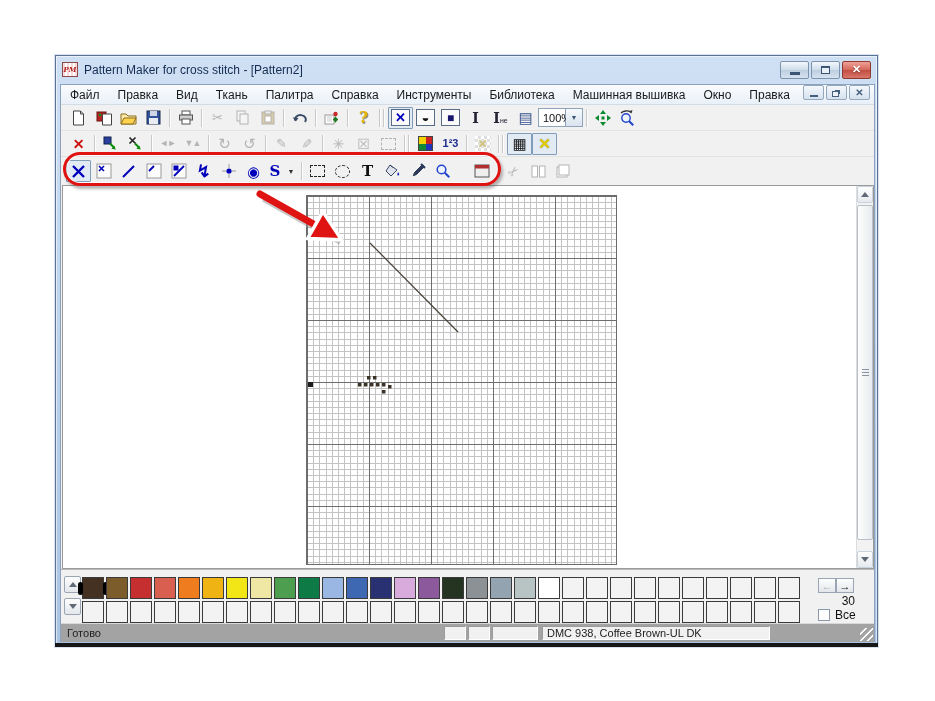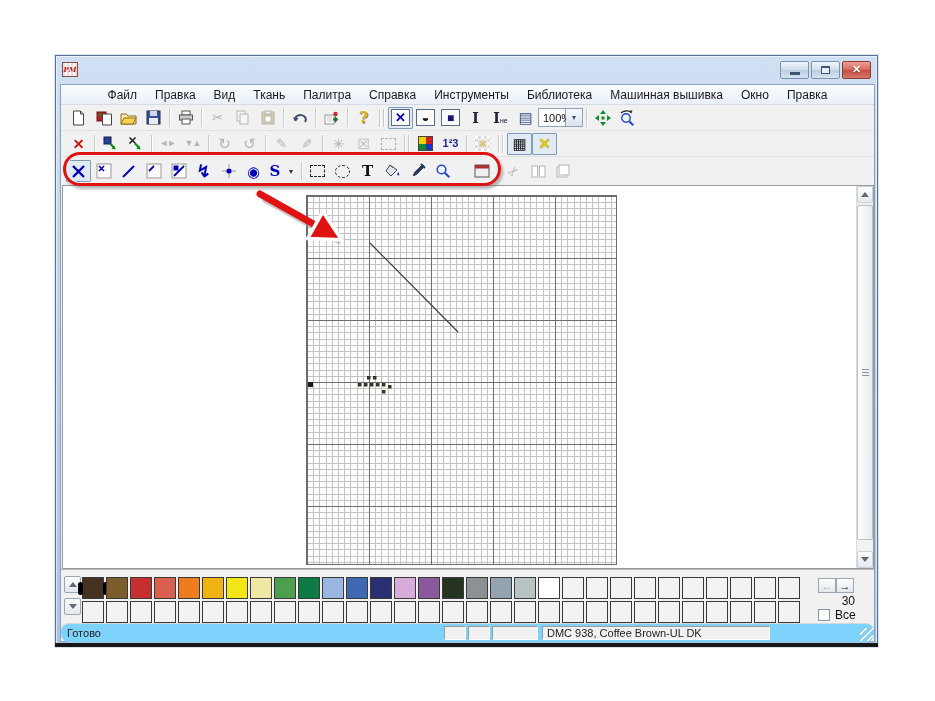--- a/index.html
+++ b/index.html
@@ -23,21 +23,21 @@
   .cap-btn.close { background:linear-gradient(#efa198,#d4665a 50%,#c14d40 50%,#d8766a); border-color:#8e3a30; color:#fff; }
   .glyph-min { width:10px; height:3px; background:#3c5574; margin-top:7px; }
   .glyph-max { width:9px; height:8px; border:1px solid #3c5574; border-top-width:2px; background:#e8eff7; }
   .cap-btn.close .x { font-weight:bold; font-size:11px; text-shadow:0 1px 1px #7c2a22; }
 
   
   .client { position:absolute; left:4px; top:28px; width:815px; height:558px; background:#f1f1f1; border:1px solid #8ba1bc; }
 
   
   .menubar { position:absolute; left:0; top:0; width:813px; height:20px;
-    background:linear-gradient(#fafcfe,#e9f0f8); border-bottom:1px solid #d4dce6; display:flex; align-items:center;flex-direction:column; }
+    background:linear-gradient(#fafcfe,#e9f0f8); border-bottom:1px solid #d4dce6; display:flex; align-items:flex-start; }
   .mitem { padding:0 9px; font-size:12px; color:#1a1a1a; height:20px; line-height:20px; }
   .mdi-btns { margin-left:auto; display:flex; gap:2px; padding-right:4px; }
   .mdi-btn { width:21px; height:15px; border:1px solid #93a7bd; border-radius:2px;
     background:linear-gradient(#f4f8fc,#d6e1ee); display:flex; align-items:center; justify-content:center; color:#44607f; }
   .glyph-min2 { width:8px; height:2px; background:#44607f; margin-top:6px; }
   .glyph-res { width:7px; height:6px; border:1px solid #44607f; background:#eef3f9; box-shadow:2px -2px 0 -1px #44607f; margin:2px 2px 0 0; }
   .mdi-x { font-size:10px; font-weight:bold; }
 
   
   .toolbar { position:absolute; left:0; width:813px; display:flex; align-items:center; padding-left:5px; background:#f1f1f1; }
@@ -109,40 +109,41 @@
   .sw.sel::before, .sw.sel::after { content:""; position:absolute; top:4px; width:5px; height:13px; background:#000; border-radius:3px; }
   .sw.sel::before { left:-5px; } .sw.sel::after { right:-5px; }
   .nav-arrows { position:absolute; left:757px; top:8px; display:flex; }
   .nbtn { width:18px; height:15px; border:1px solid #9aa6b4; background:linear-gradient(#fdfdfd,#e3e7ec);
     display:flex; align-items:center; justify-content:center; font-size:11px; font-weight:bold; }
   .count-label { position:absolute; left:757px; top:24px; width:37px; text-align:right; font-size:12px; color:#111; }
   .allbox { position:absolute; left:757px; top:38px; display:flex; align-items:center; gap:5px; font-size:12px; color:#111; }
   .cb { width:12px; height:12px; background:#fff; border:1px solid #8a98a8; }
 
   
-  .statusbar { position:absolute; left:0; top:538px; width:813px; height:19px; background:#7dd3fc; border-top:1px solid #d8d8d8;
-    font-size:11px; color:#222;border-radius:8px; }
+  .statusbar { position:absolute; left:0; top:538px; width:813px; height:19px; background:#a3a3a3; border-top:1px solid #d8d8d8;
+    font-size:11px; color:#222; }
   .st-ready { position:absolute; left:6px; top:3px; }
   .st-box { position:absolute; top:2px; height:14px; border:1px solid; border-color:#9b9b9b #ffffff #ffffff #9b9b9b; background:#f1f1f1; }
   .st-b1 { left:383px; width:22px; } .st-b2 { left:407px; width:22px; } .st-b3 { left:431px; width:46px; }
   .st-color { left:481px; width:228px; padding:0 4px; line-height:13px; }
   .grip { position:absolute; right:1px; bottom:1px; width:13px; height:13px;
     background:repeating-linear-gradient(135deg,transparent 0 3px,#b9b9b9 3px 4px,#fff 4px 5px); }
 
   svg { display:block; }
 </style>
 </head>
 <body>
 
 <div class="window">
 
   <div class="titlebar">
     <div class="appicon">
         <span>PM</span>
       </div>
+    <span class="title-text">Pattern Maker for cross stitch - [Pattern2]</span>
     <div class="tb-btns">
       <div class="cap-btn">
           <span class="glyph-min"></span>
         </div>
       <div class="cap-btn">
           <span class="glyph-max"></span>
         </div>
       <div class="cap-btn close">
           <span class="x">✕</span>
         </div>

